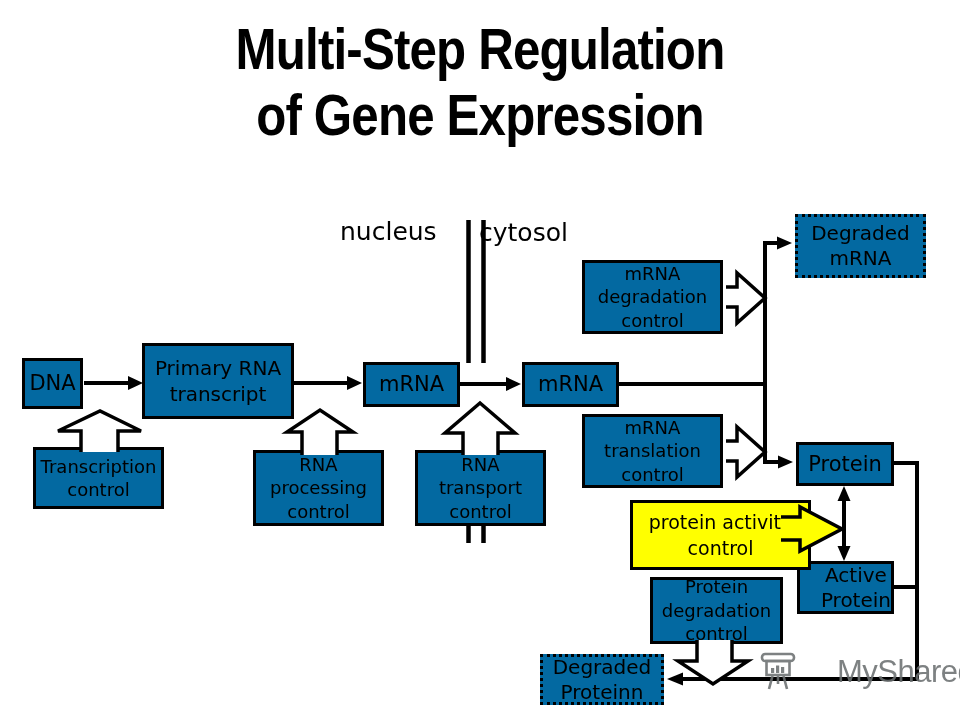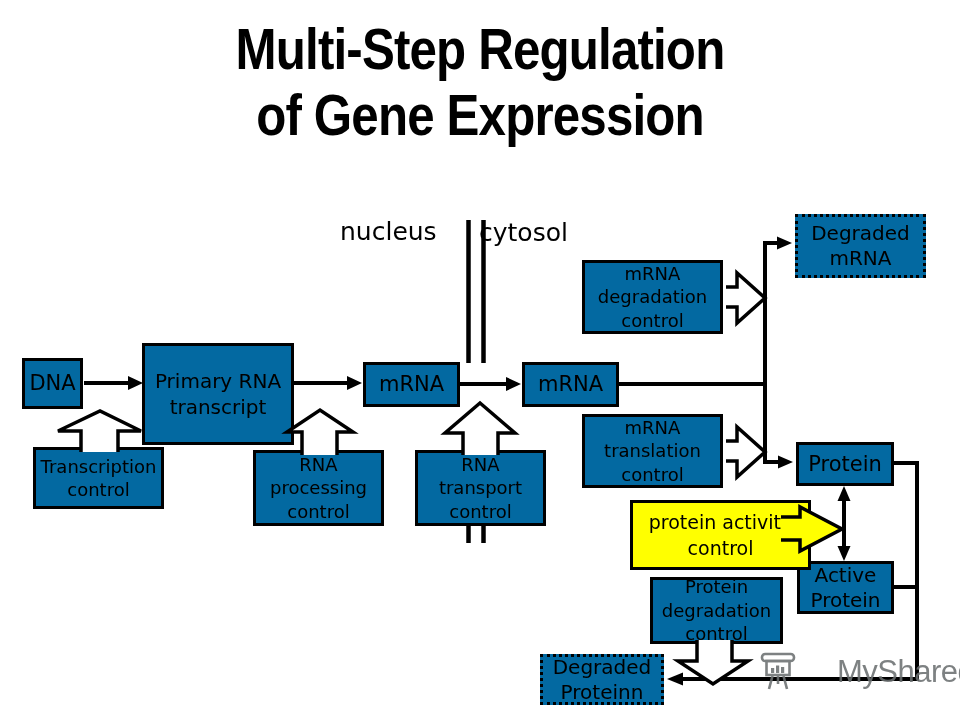--- a/index.html
+++ b/index.html
@@ -54,34 +54,34 @@
     <span>Multi-Step Regulation</span>
     <span>of Gene Expression</span>
   </div>
 
   <div class="comp-label" style="left:340px;top:218px;">nucleus</div>
   <div class="comp-label" style="left:479px;top:219px;">cytosol</div>
 
   <div class="node" style="left:22px;top:358px;width:61px;height:51px;">
     <span class="t f21">DNA</span>
   </div>
-  <div class="node" style="left:142px;top:343px;width:152px;height:102px;">
+  <div class="node" style="left:142px;top:343px;width:152px;height:76px;">
     <span class="t f20">Primary RNA
 transcript</span>
   </div>
   <div class="node" style="left:363px;top:362px;width:97px;height:45px;">
     <span class="t f21">mRNA</span>
   </div>
   <div class="node" style="left:522px;top:362px;width:97px;height:45px;">
     <span class="t f21">mRNA</span>
   </div>
   <div class="node" style="left:796px;top:442px;width:98px;height:44px;">
     <span class="t f21">Protein</span>
   </div>
-  <div class="node" style="left:797px;top:561px;width:97px;height:53px;">
+  <div class="node" style="left:797px;top:561px;width:97px;height:53px;justify-content:flex-end;">
     <span class="t f20d">Active
 Protein</span>
   </div>
   <div class="node dotted" style="left:795px;top:214px;width:131px;height:64px;">
     <span class="t f20d">Degraded
 mRNA</span>
   </div>
   <div class="node dotted" style="left:540px;top:654px;width:124px;height:51px;">
     <span class="t f20d">Degraded
 Proteinn</span>

